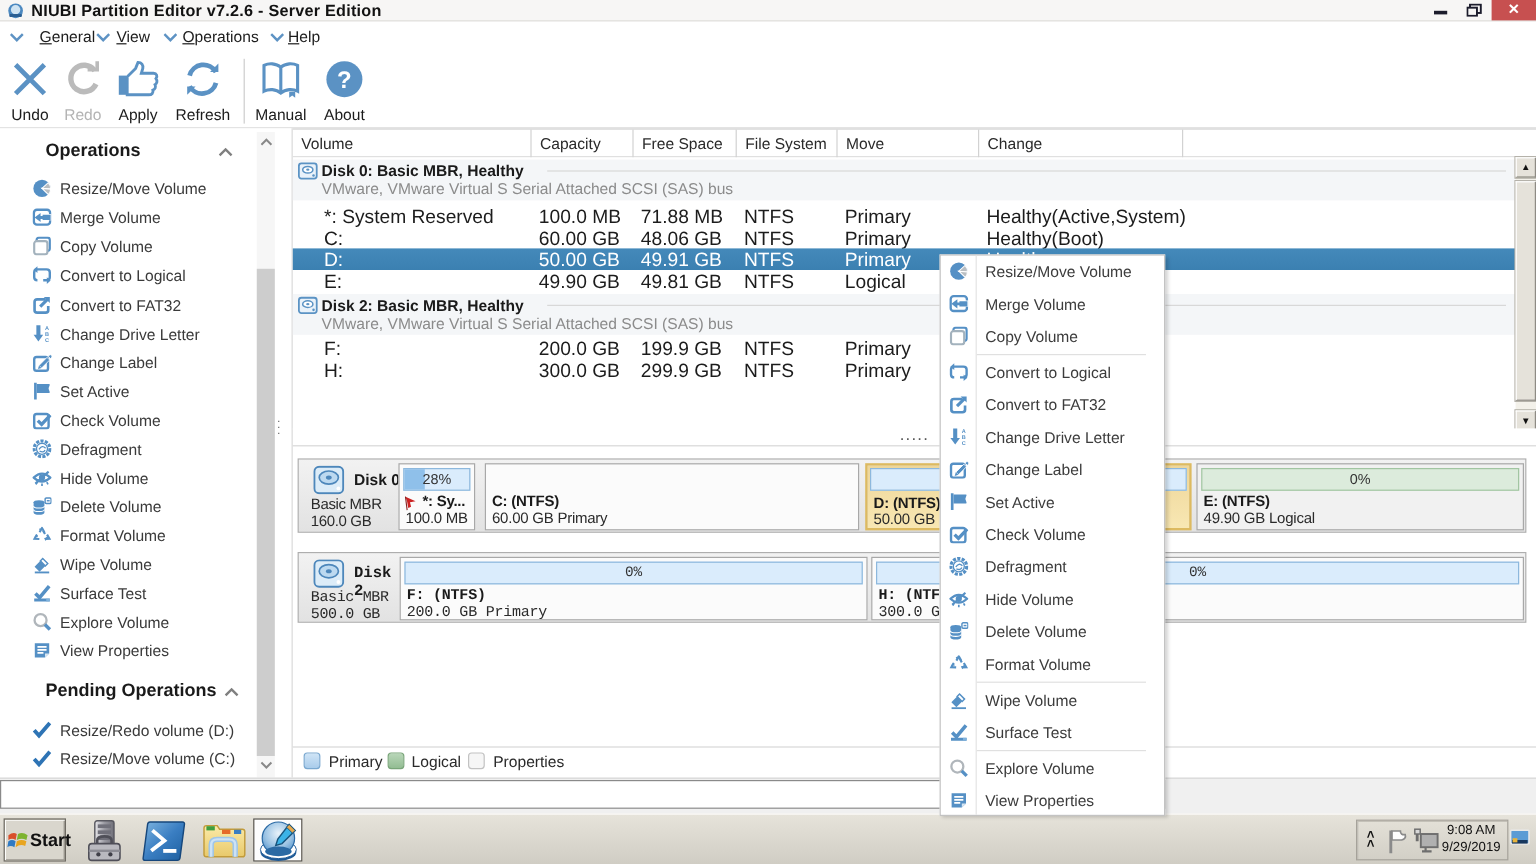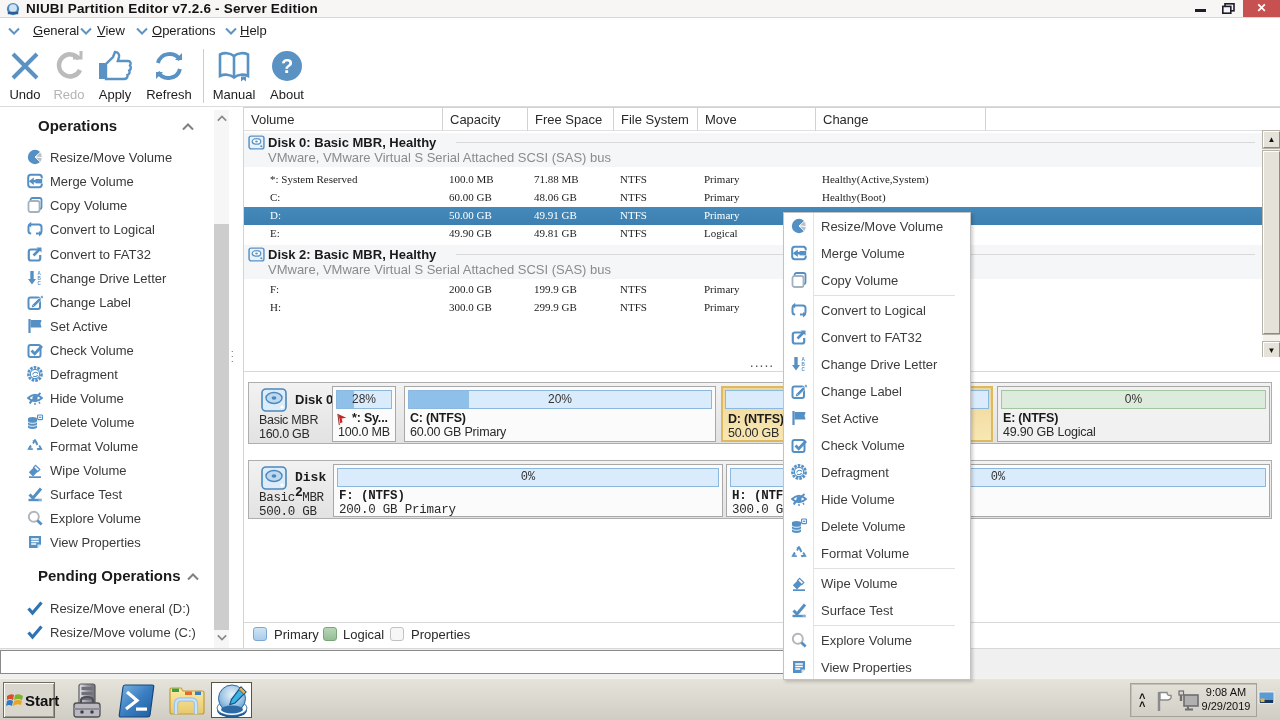--- a/index.html
+++ b/index.html
@@ -40,21 +40,21 @@
 .sb-arrow { position:absolute; }
 
 
 #table { position:absolute; left:244px; top:107px; width:1036px; height:251px; background:#fff; border-top:1px solid #d0d0d0; }
 .th { position:absolute; top:0; height:23px; font-size:13px; color:#2a2a2a; line-height:23px; border-right:1px solid #d2d2d2; padding-left:7px; }
 #thead { position:absolute; left:0; top:0; width:1019px; height:23px; border-bottom:1px solid #e0e0e0; }
 .grow { position:absolute; left:0; width:1019px; height:34px; background:#f4f6f8; }
 .grow .t1 { position:absolute; left:24px; top:2px; font-size:13px; font-weight:bold; color:#1a1a1a; }
 .grow .t2 { position:absolute; left:24px; top:17px; font-size:13px; color:#8b8b8b; }
 .grow .rule { position:absolute; top:9px; height:1px; background:#d8d8d8; right:8px; }
-.vrow { position:absolute; left:0; width:1019px; height:18px; font-size:11px; color:#1c1c1c;font-family:Liberation Serif, serif; }
+.vrow { position:absolute; left:0; width:1019px; height:18px; font-size:16px; color:#1c1c1c; }
 .vrow span { position:absolute; top:2px; }
 .vrow.sel { background:linear-gradient(#4489ba,#3b80b1); color:#fff; }
 .c0 { left:26px; } .c1 { left:205px; } .c2 { left:290px; } .c3 { left:376px; } .c4 { left:460px; } .c5 { left:578px; }
 
 #tscroll { position:absolute; left:1019px; top:23px; width:17px; height:228px; background:#f3f1ea; }
 .tsbtn { position:absolute; left:0; width:17px; height:17px; background:#e5e2da; border:1px solid #fff; border-right-color:#8e8b84; border-bottom-color:#8e8b84; box-shadow:0 0 0 1px #b5b2aa; font-size:8px; color:#111; text-align:center; line-height:15px; }
 #tthumb { position:absolute; left:0; top:20px; width:17px; height:183px; background:#e5e2da; border:1px solid #fff; border-right-color:#8e8b84; border-bottom-color:#8e8b84; box-shadow:0 0 0 1px #b5b2aa; }
 
 
 #splitter { position:absolute; left:244px; top:357px; width:1036px; height:14px; background:#fff; font-size:14px; color:#555; text-align:center; line-height:11px; letter-spacing:1px; }
@@ -379,21 +379,21 @@
   <div class="sbitem" style="top:428px">View Properties</div>
 
   <div class="sbhead" style="top:460px">Pending Operations</div>
   <svg class="sbchev" style="top:466px;left:187px" width="12" height="8" viewBox="0 0 12 8">
       <use href="#i-chevup"></use>
     </svg>
 
   <svg class="sbicon" style="top:493px" width="16" height="16" viewBox="0 0 16 16">
       <use href="#i-check"></use>
     </svg>
-  <div class="sbitem" style="top:494px">Resize/Move eneral (D:)</div>
+  <div class="sbitem" style="top:494px">Resize/Redo volume (D:)</div>
   <svg class="sbicon" style="top:517px" width="16" height="16" viewBox="0 0 16 16">
       <use href="#i-check"></use>
     </svg>
   <div class="sbitem" style="top:518px">Resize/Move volume (C:)</div>
 
   <div id="sb-scroll"></div>
   <svg class="sb-arrow" style="top:8px;left:217px" width="10" height="7" viewBox="0 0 12 8">
       <path d="M1 6.5 L6 1.5 L11 6.5" stroke="#888" stroke-width="2" fill="none"></path>
     </svg>
   <div id="sb-thumb"></div>
@@ -502,21 +502,20 @@
     </div>
     <div class="part" style="left:83px; width:64px;">
       <div class="pbar"><div class="fill" style="width:31%"></div><span style="position:relative">28%</span></div>
       <svg style="position:absolute;left:3px;top:25px" width="15" height="15" viewBox="0 0 16 16">
           <use href="#i-flag-red"></use>
         </svg>
       <div class="pname" style="left:19px">*: Sy...</div>
       <div class="psize">100.0 MB</div>
     </div>
     <div class="part" style="left:155px; width:312px;">
-      <div class="pbar"><div class="fill" style="width:20%"></div><span style="position:relative">20%</span></div>
       <div class="pname">C: (NTFS)</div>
       <div class="psize">60.00 GB Primary</div>
     </div>
     <div class="part sel" style="left:472px; width:272px;">
       <div class="pbar" style="left:2px;top:2px;right:2px">0%</div>
       <div class="pname">D: (NTFS)</div>
       <div class="psize">50.00 GB</div>
     </div>
     <div class="part" style="left:748px; width:273px; background:#f1f1f1;">
       <div class="pbar green">0%</div>

